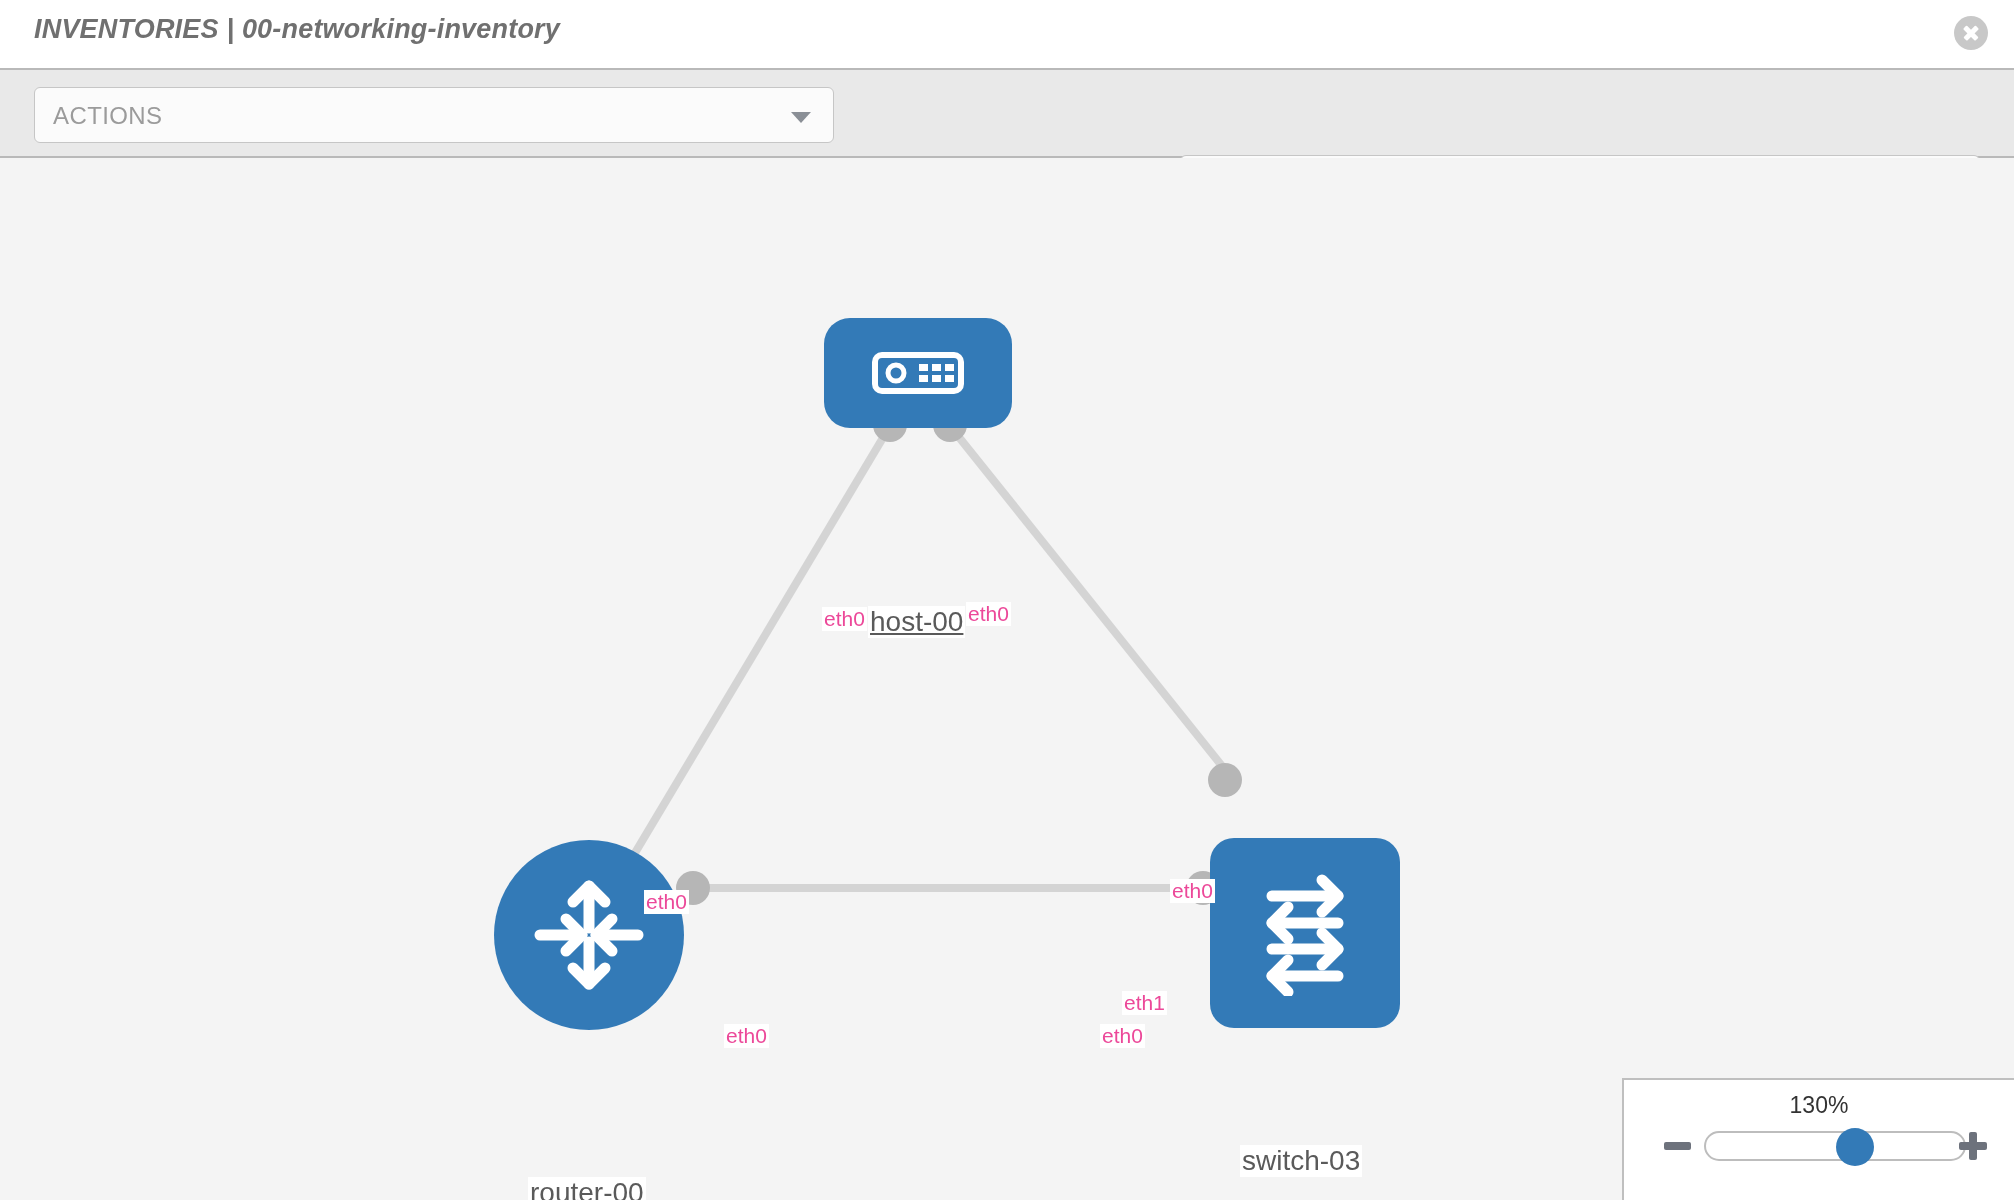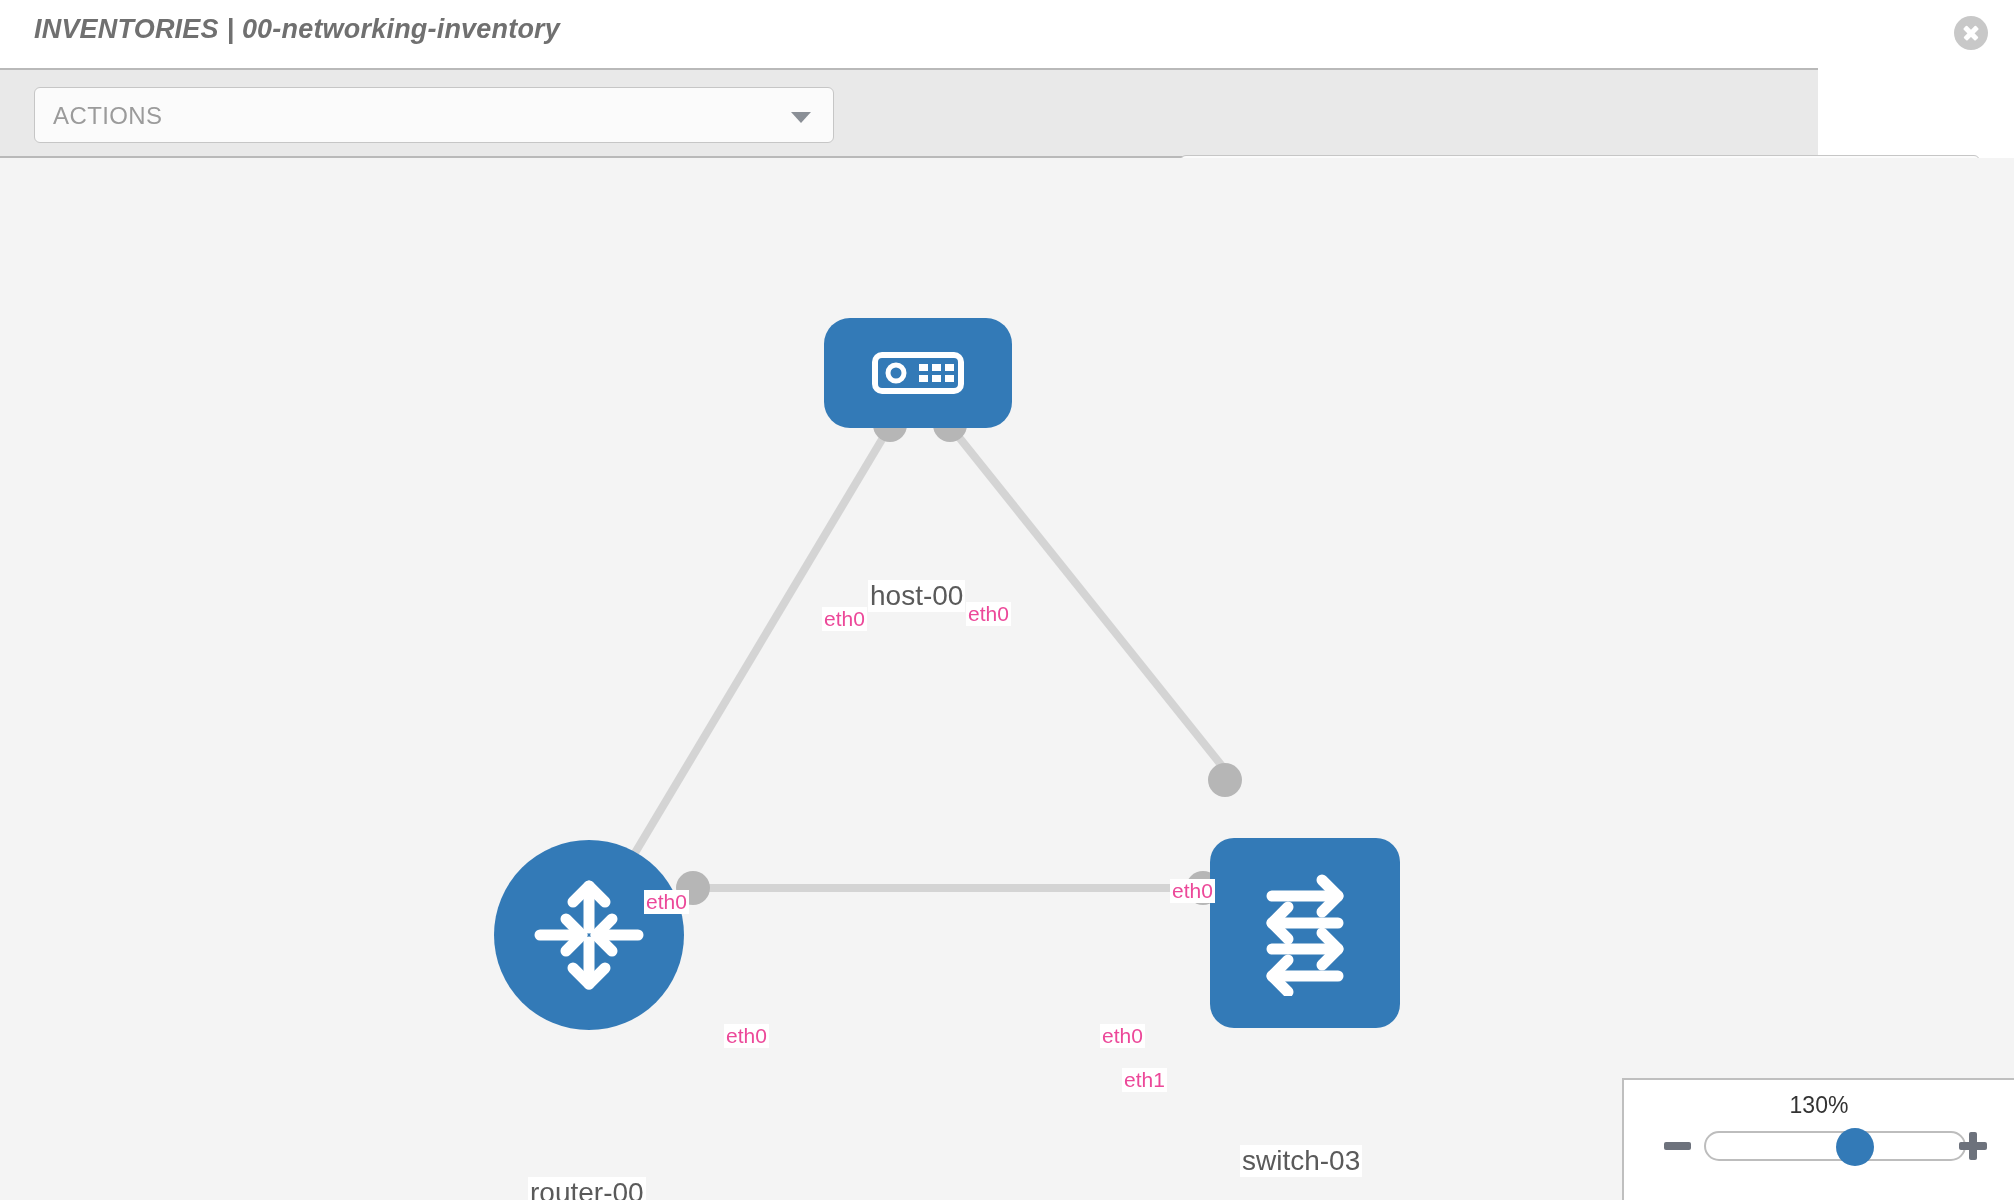--- a/index.html
+++ b/index.html
@@ -52,21 +52,21 @@
     background: #ffffff;
     border-radius: 1px;
   }
   .close-btn::before { transform: translate(-50%,-50%) rotate(45deg); }
   .close-btn::after  { transform: translate(-50%,-50%) rotate(-45deg); }
 
   
   .toolbar {
     position: absolute;
     left: 0; top: 68px;
-    width: 1818px; height: 90px;
+    width: 2014px; height: 90px;
     background: #e9e9e9;
     border-top: 2px solid #b9b9b9;
     border-bottom: 2px solid #b9b9b9;
   }
   .actions-select {
     position: absolute;
     left: 34px; top: 17px;
     width: 800px; height: 56px;
     background: #fbfbfb;
     border: 1.5px solid #c6c6c6;
@@ -156,21 +156,21 @@
 
   .node-label {
     position: absolute;
     font-size: 28px;
     color: #5a5a5a;
     background: #ffffff;
     white-space: nowrap;
     padding: 0 2px;
     cursor: pointer;
   }
-  #host-label   { left: 868px; top: 422px; }
+  #host-label   { left: 868px; top: 448px; text-decoration: underline; }
   #router-label { left: 528px; top: 1019px; }
   #switch-label { left: 1240px; top: 987px; }
 
   
   .port {
     position: absolute;
     width: 34px; height: 34px;
     border-radius: 50%;
     background: #b6b6b6;
   }
@@ -346,21 +346,21 @@
       </svg>
     </div>
     <div class="node-label" id="switch-label">switch-03</div>
 
     <div class="if-label" style="left:822px; top:449px;">eth0</div>
     <div class="if-label" style="left:966px; top:444px;">eth0</div>
     <div class="if-label" style="left:644px; top:732px;">eth0</div>
     <div class="if-label" style="left:1170px; top:721px;">eth0</div>
     <div class="if-label" style="left:724px; top:866px;">eth0</div>
     <div class="if-label" style="left:1100px; top:866px;">eth0</div>
-    <div class="if-label" style="left:1122px; top:910px;">eth1</div>
+    <div class="if-label" style="left:1122px; top:833px;">eth1</div>
   </div>
 
   <div class="zoom-panel">
     <div class="zoom-value">130%</div>
     <div class="zoom-minus"></div>
     <div class="zoom-track">
       <div class="zoom-handle" style="left: 130px;"></div>
     </div>
     <div class="zoom-plus"></div>
   </div>

